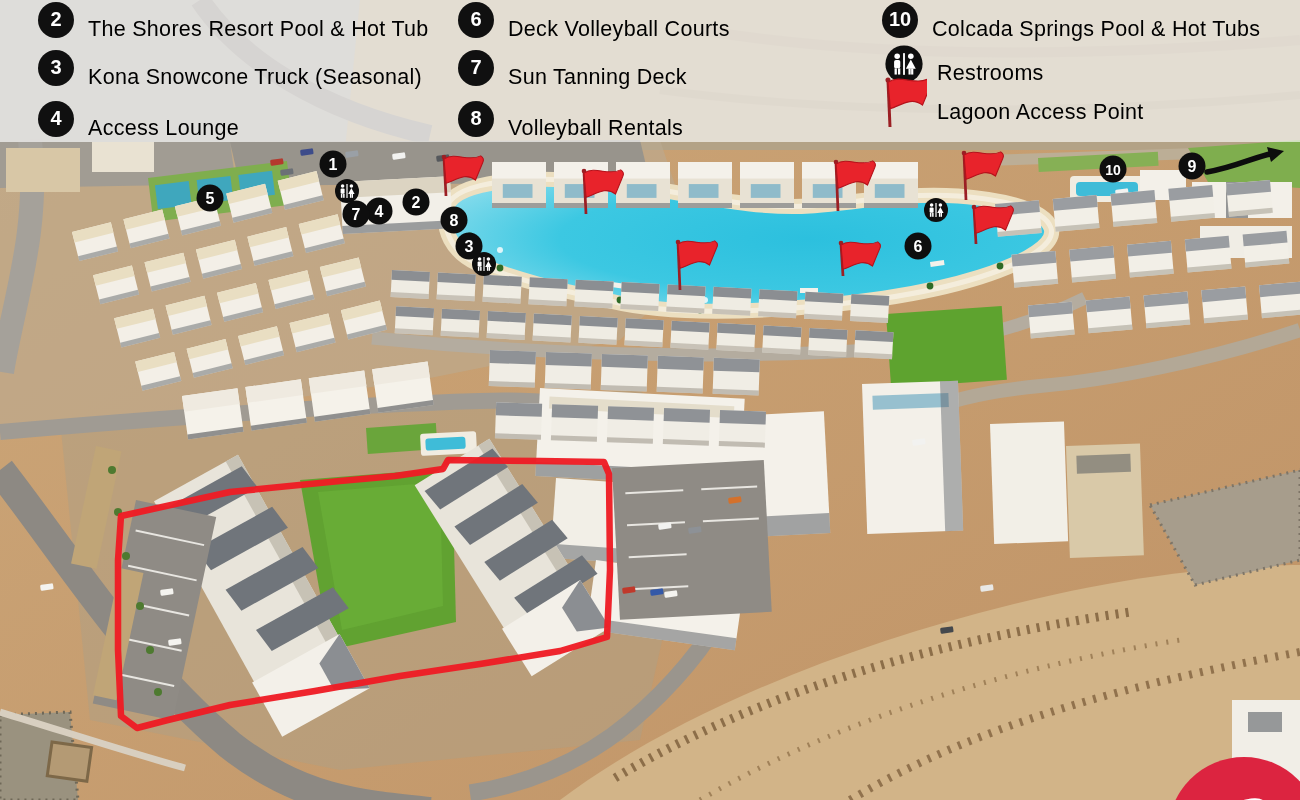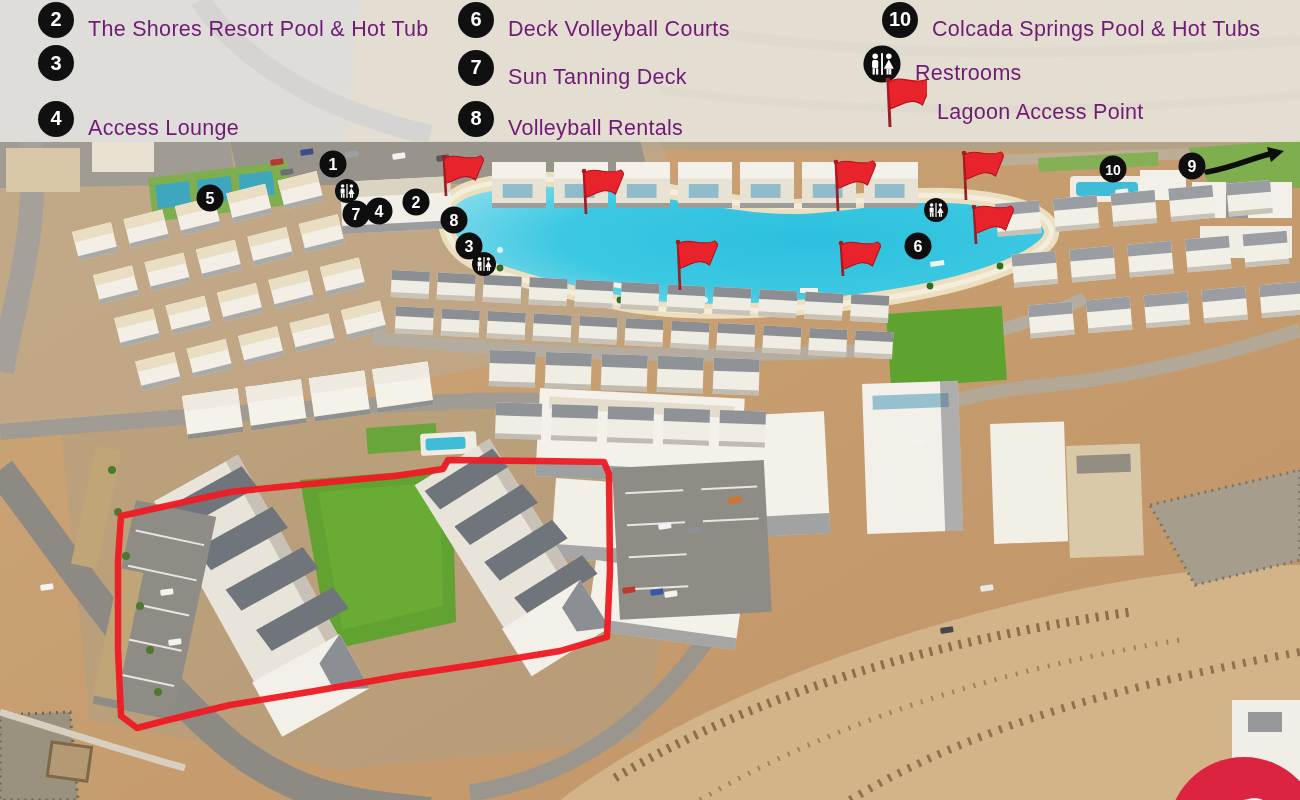--- a/index.html
+++ b/index.html
@@ -6,21 +6,21 @@
   .stage{position:relative;width:1300px;height:800px;overflow:hidden;
          font-family:"Liberation Sans",sans-serif;background:#c9a274;}
   .stage svg{position:absolute;left:0;top:0;}
   
   .legend{position:absolute;left:0;top:0;width:1300px;height:142px;
           background:rgba(255,255,255,0.63);z-index:30;}
   .legend-cell{position:absolute;display:flex;align-items:center;gap:14px;white-space:nowrap;}
   .legend-num{width:36px;height:36px;border-radius:50%;background:#101010;color:#fff;
               display:flex;align-items:center;justify-content:center;
               font-size:20px;font-weight:bold;flex:0 0 36px;}
-  .legend-label{font-size:21.5px;color:#701a75;letter-spacing:.3px;margin-top:20px;}
+  .legend-label{font-size:21.5px;color:#000000;letter-spacing:.3px;margin-top:20px;}
   .legend-iconbox{width:42px;height:52px;display:flex;align-items:center;justify-content:center;flex:0 0 42px;}
   
   #anno{z-index:20;}
   #scene{z-index:1;}
 </style>
 </head>
 <body>
 
 <div class="stage">
 
@@ -804,20 +804,21 @@
       </g>
     </svg>
 
   <div class="legend">
     <div class="legend-cell" style="left:38px;top:-3px">
       <div class="legend-num">2</div>
       <div class="legend-label">The Shores Resort Pool &amp; Hot Tub</div>
     </div>
     <div class="legend-cell" style="left:38px;top:45px">
       <div class="legend-num">3</div>
+      <div class="legend-label">Kona Snowcone Truck (Seasonal)</div>
     </div>
     <div class="legend-cell" style="left:38px;top:96px">
       <div class="legend-num">4</div>
       <div class="legend-label">Access Lounge</div>
     </div>
 
     <div class="legend-cell" style="left:458px;top:-3px">
       <div class="legend-num">6</div>
       <div class="legend-label">Deck Volleyball Courts</div>
     </div>
@@ -827,21 +828,21 @@
     </div>
     <div class="legend-cell" style="left:458px;top:96px">
       <div class="legend-num">8</div>
       <div class="legend-label">Volleyball Rentals</div>
     </div>
 
     <div class="legend-cell" style="left:882px;top:-3px">
       <div class="legend-num">10</div>
       <div class="legend-label">Colcada Springs Pool &amp; Hot Tubs</div>
     </div>
-    <div class="legend-cell" style="left:859px;top:37px">
+    <div class="legend-cell" style="left:881px;top:37px">
       <div class="legend-iconbox">
           <svg width="46" height="54" viewBox="-23,-27 46 54">
             <g transform="translate(0,0) scale(1.55)">
               <circle cx="0" cy="0" r="12" fill="#0e0e0e"></circle>
               <rect x="-0.6" y="-7" width="1.2" height="14" fill="#fff"></rect>
               <circle cx="-4.4" cy="-5" r="1.8" fill="#fff"></circle>
               <rect x="-6.4" y="-2.6" width="4" height="5.4" rx="1.2" fill="#fff"></rect>
               <rect x="-6.1" y="2.8" width="1.5" height="4" fill="#fff"></rect>
               <rect x="-3.9" y="2.8" width="1.5" height="4" fill="#fff"></rect>
               <circle cx="4.4" cy="-5" r="1.8" fill="#fff"></circle>

